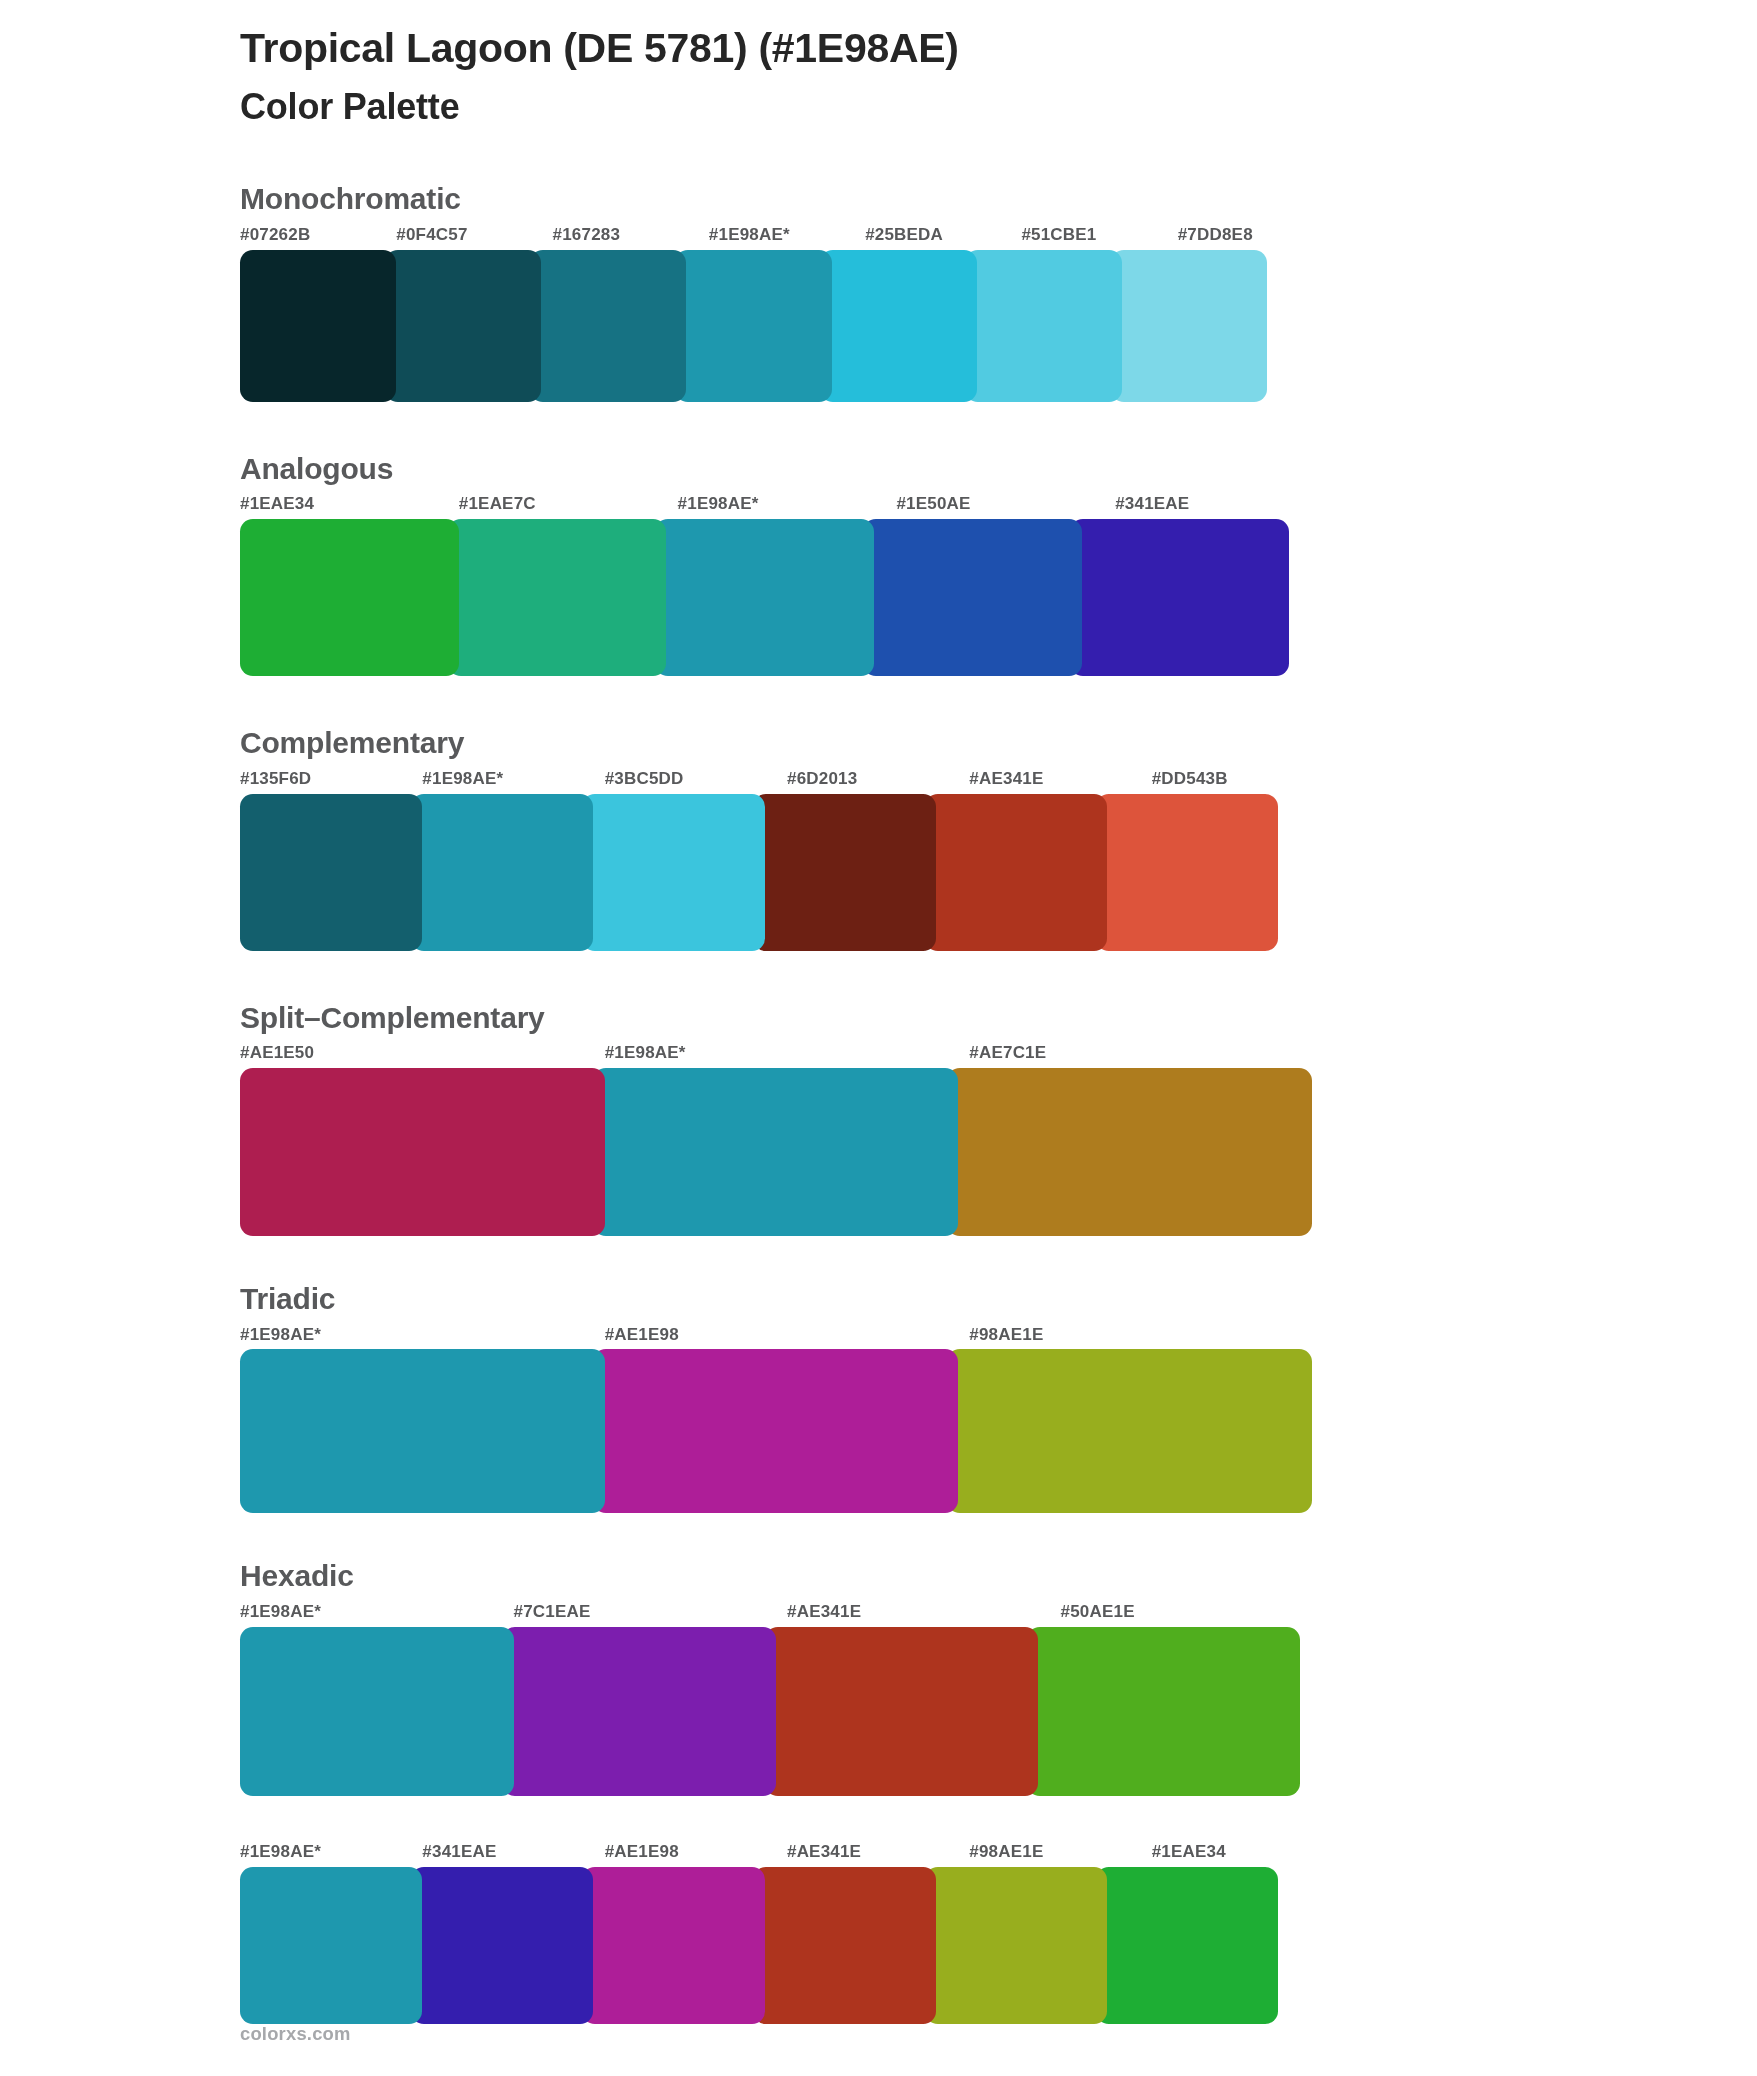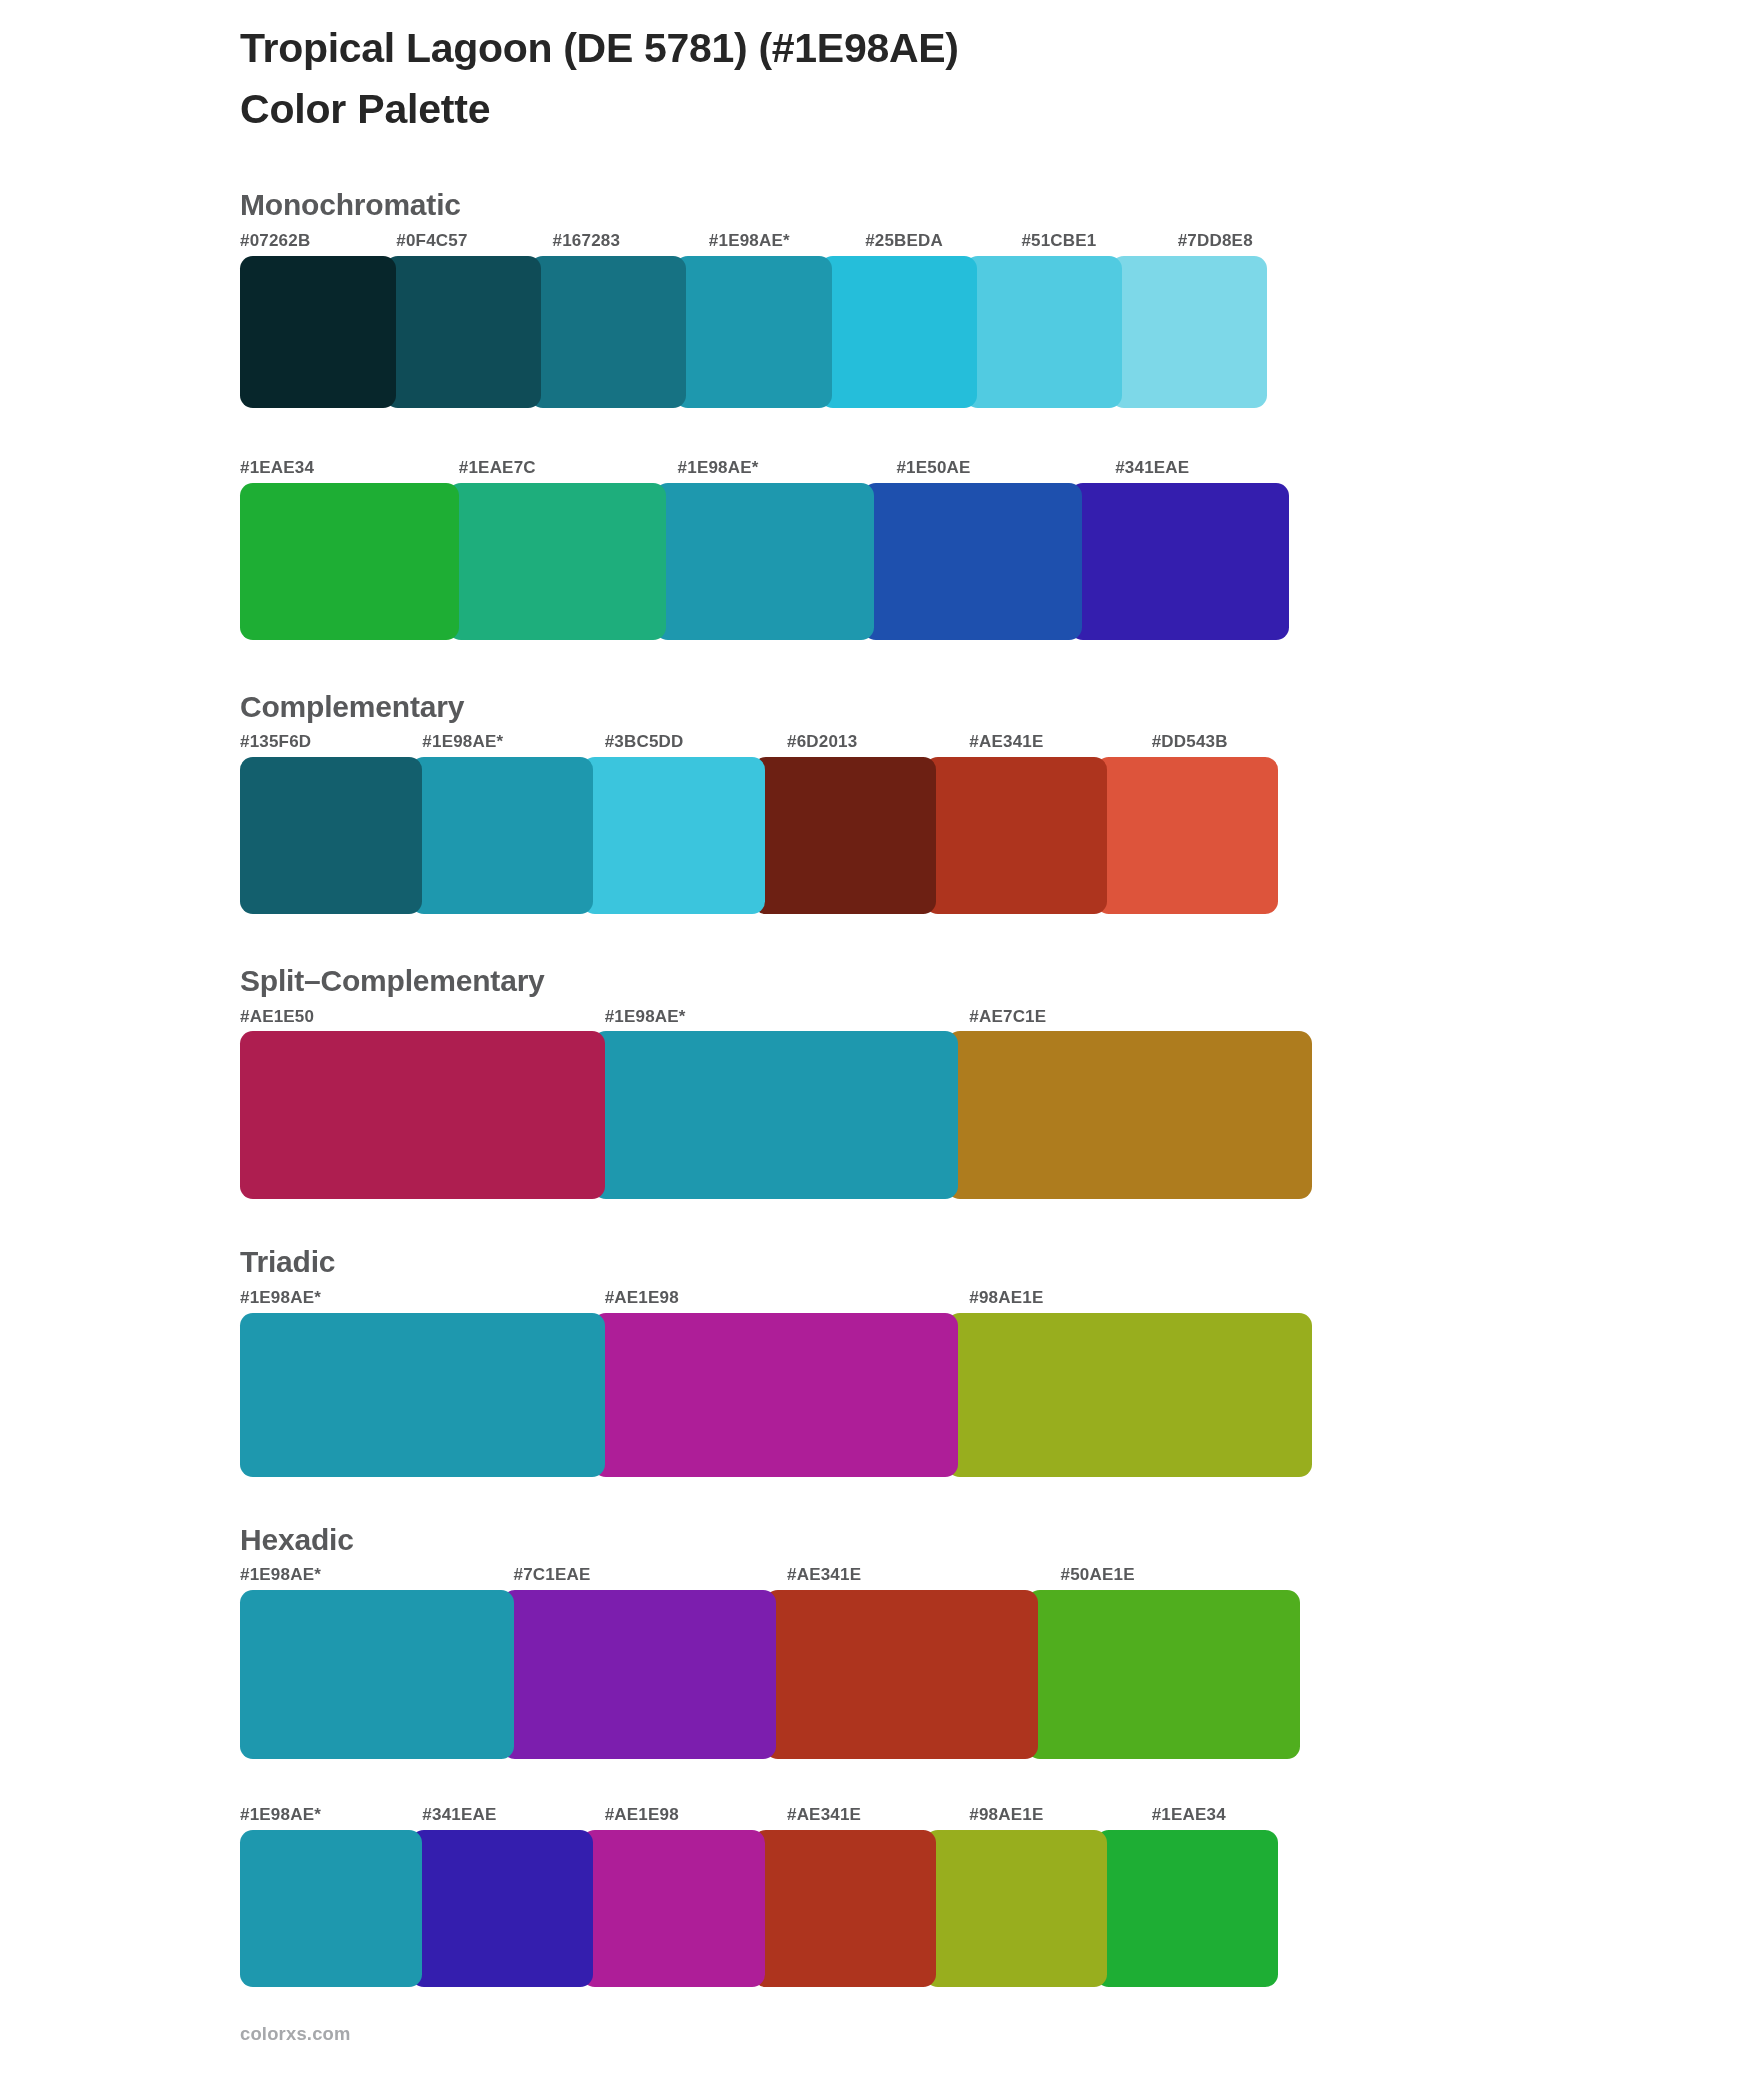--- a/index.html
+++ b/index.html
@@ -24,21 +24,21 @@
   }
   .page-title {
     font-size: 41px;
     font-weight: bold;
     color: #262626;
     letter-spacing: -0.3px;
     line-height: 1.18;
     white-space: nowrap;
   }
   .page-subtitle {
-    font-size: 41px;
+    font-size: 36px;
     font-weight: bold;
     color: #262626;
     letter-spacing: -0.2px;
     line-height: 1.2;
     margin-top: 12.8px;
   }
   .sections {
     margin-top: 54px;
     padding-left: 240px;
   }
@@ -125,20 +125,21 @@
           <div class="swatch" title="#0F4C57" style="width: 14.2857%; background: rgb(15, 76, 87); margin-left: -11.2px; z-index: 6;"></div>
           <div class="swatch" title="#167283" style="width: 14.2857%; background: rgb(22, 114, 131); margin-left: -11.2px; z-index: 5;"></div>
           <div class="swatch" title="#1E98AE*" style="width: 14.2857%; background: rgb(30, 152, 174); margin-left: -11.2px; z-index: 4;"></div>
           <div class="swatch" title="#25BEDA" style="width: 14.2857%; background: rgb(37, 190, 218); margin-left: -11.2px; z-index: 3;"></div>
           <div class="swatch" title="#51CBE1" style="width: 14.2857%; background: rgb(81, 203, 225); margin-left: -11.2px; z-index: 2;"></div>
           <div class="swatch" title="#7DD8E8" style="width: 14.2857%; background: rgb(125, 216, 232); margin-left: -11.2px; z-index: 1;"></div>
         </div>
       </div>
       <div class="spacer-sm" style="height: 50px;"></div>
       <div class="section row-analogous">
+        <div class="section-title">Analogous</div>
         <div class="labels-row">
           <div class="swatch-label" style="width: 20%;">#1EAE34</div>
           <div class="swatch-label" style="width: 20%;">#1EAE7C</div>
           <div class="swatch-label" style="width: 20%;">#1E98AE*</div>
           <div class="swatch-label" style="width: 20%;">#1E50AE</div>
           <div class="swatch-label" style="width: 20%;">#341EAE</div>
         </div>
         <div class="swatch-row">
           <div class="swatch" title="#1EAE34" style="width: 20%; background: rgb(30, 174, 52); margin-left: 0px; z-index: 5;"></div>
           <div class="swatch" title="#1EAE7C" style="width: 20%; background: rgb(30, 174, 124); margin-left: -11.2px; z-index: 4;"></div>

